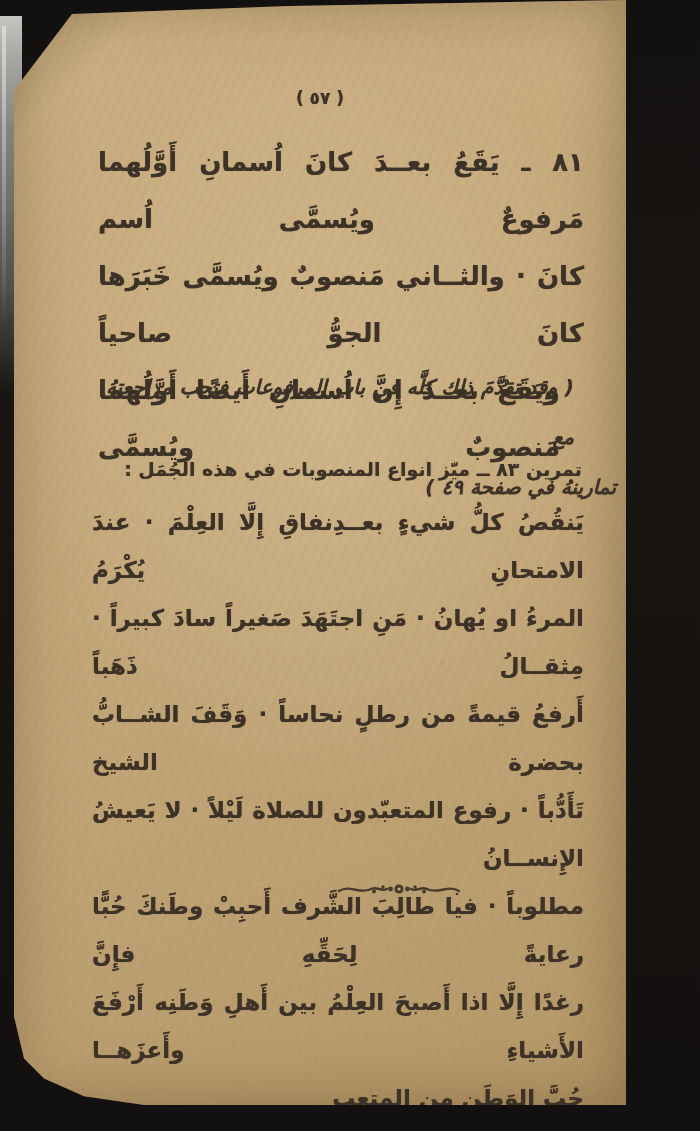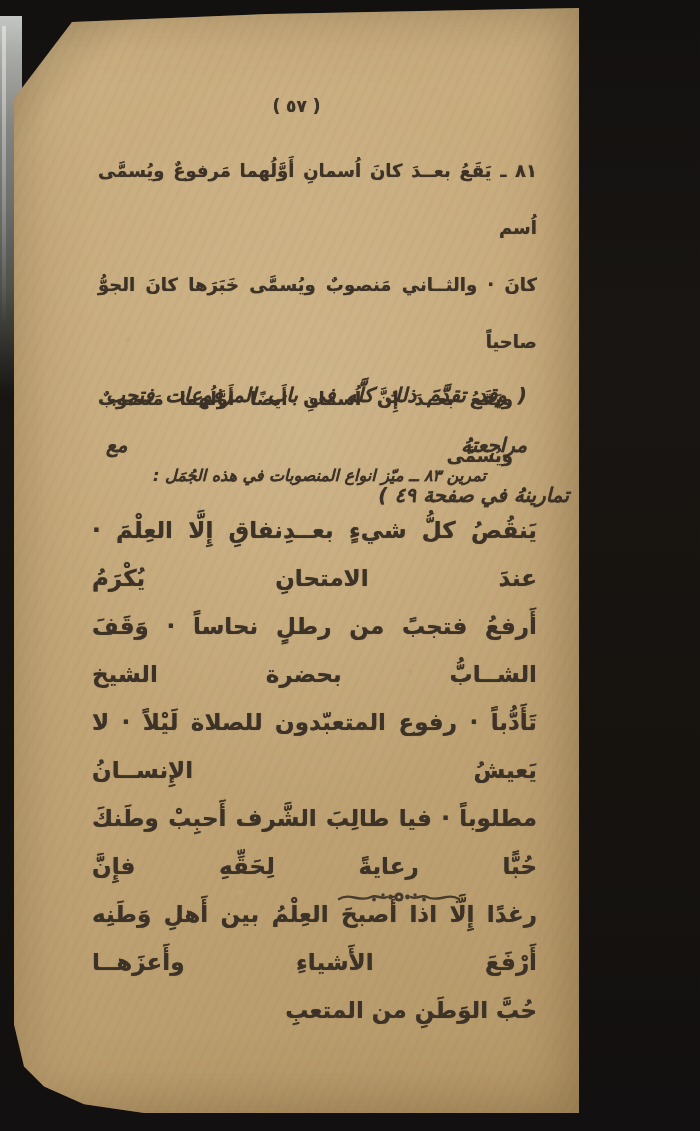--- a/index.html
+++ b/index.html
@@ -18,21 +18,21 @@
       #d8dad6 0%, #b9bbb7 10%, #8f908c 30%, #777873 50%, #55564f 72%, rgba(40,40,36,0) 100%);
     opacity:.9;
     border-radius:0 0 6px 0;
   }
   .tape::after{
     content:"";position:absolute;left:2px;top:10px;width:4px;height:300px;
     background:linear-gradient(180deg,rgba(255,255,255,.65),rgba(255,255,255,0));
   }
   
   .paper{
-    position:absolute;left:14px;top:8px;width:565px;height:1105px;
+    position:absolute;left:14px;top:0;width:612px;height:1105px;
     background:
       radial-gradient(ellipse 70% 50% at 52% 38%, rgba(255,243,214,.16), rgba(255,243,214,0) 70%),
       linear-gradient(158deg,#cbb083 0%,#c6aa7c 35%,#c0a476 62%,#b59868 100%);
     clip-path:polygon(
       58px 14px, 45% 6px, 100% 0, 100% 100%,
       130px 100%, 70px 99.2%, 30px 97.6%, 10px 95.8%, 0 92%, 0 8.2%);
     box-shadow:inset 0 0 70px rgba(95,72,40,.30), inset -10px 0 40px rgba(95,72,40,.18);
   }
   .paper::before{ 
     content:"";position:absolute;inset:0;
@@ -53,38 +53,38 @@
     color:#3c3227;
     font-weight:700;
     text-shadow:0 0 .7px rgba(58,47,30,.75);
   }
   .pageno{
     position:absolute;top:88px;left:0;width:100%;
     text-align:center;font-size:17px;letter-spacing:2px;
   }
   .rule{
     position:absolute;top:134px;right:42px;left:84px;
-    font-size:18px;line-height:57px;
+    font-size:26px;line-height:57px;
   }
   .rule .ln, .ex .ln{
     text-align:justify;text-align-last:justify;-moz-text-align-last:justify;
     white-space:nowrap0;
   }
   .ln.indent{padding-right:24px;}
   .ln.endline{text-align:right;text-align-last:right;-moz-text-align-last:right;}
   .note{
     position:absolute;top:362px;right:52px;left:92px;
     font-size:20px;line-height:50px;
   }
   .note .ln{text-align:justify;text-align-last:justify;font-style:italic;}
   .note .ln.endline{text-align:left;text-align-last:left;direction:rtl;margin-left:-2px;
     text-align:right;text-align-last:right;margin-right:-42px;margin-left:60px;}
   .extitle{
     position:absolute;top:458px;right:44px;left:90px;
-    font-size:16px;text-align:center;font-style:italic;
+    font-size:19px;text-align:right;
   }
   .ex{
     position:absolute;top:498px;right:42px;left:78px;
     font-size:23px;line-height:48px;
   }
   .ornament{
     position:absolute;top:878px;left:322px;width:126px;height:22px;
   }
   .ornament svg{display:block;width:100%;height:100%;}
 </style>
@@ -108,21 +108,22 @@
 
       <div class="note">
         <div class="ln">( وقد تقدَّمَ ذلك كلَّه في باب المرفوعات فتجب مراجعتهُ مع</div>
         <div class="ln endline">تمارينهُ في صفحة ٤٩ )</div>
       </div>
 
       <div class="extitle">تمرين ٨٣ ــ ميّز انواع المنصوبات في هذه الجُمَل :</div>
 
       <div class="ex">
         <div class="ln">يَنقُصُ كلُّ شيءٍ بعــدِنفاقِ إِلَّا العِلْمَ · عندَ الامتحانِ يُكْرَمُ</div>
-        <div class="ln">أَرفعُ فتجبً من رطلٍ نحاساً · وَقَفَ الشــابُّ بحضرة الشيخ</div>
+        <div class="ln">المرءُ او يُهانُ · مَنِ اجتَهَدَ صَغيراً سادَ كبيراً · مِثقــالُ ذَهَباً</div>
+        <div class="ln">أَرفعُ قيمةً من رطلٍ نحاساً · وَقَفَ الشــابُّ بحضرة الشيخ</div>
         <div class="ln">تَأَدُّباً · رفوع المتعبّدون للصلاة لَيْلاً · لا يَعيشُ الإِنســانُ</div>
         <div class="ln">مطلوباً · فيا طالِبَ الشَّرف أَحبِبْ وطَنكَ حُبًّا رعايةً لِحَقِّهِ فإِنَّ</div>
         <div class="ln">رغدًا إِلَّا اذا أَصبحَ العِلْمُ بين أَهلِ وَطَنِه أَرْفَعَ الأَشياءِ وأَعزَهــا</div>
         <div class="ln endline">حُبَّ الوَطَنِ من المتعبِ</div>
       </div>
 
       <div class="ornament">
         <svg viewBox="0 0 126 22" xmlns="http://www.w3.org/2000/svg">
           <g stroke="#463b2c" stroke-width="2.4" fill="none" stroke-linecap="round">
             <path d="M3 13 C 14 6, 24 17, 35 11 C 41 8, 45 14, 51 11"></path>

